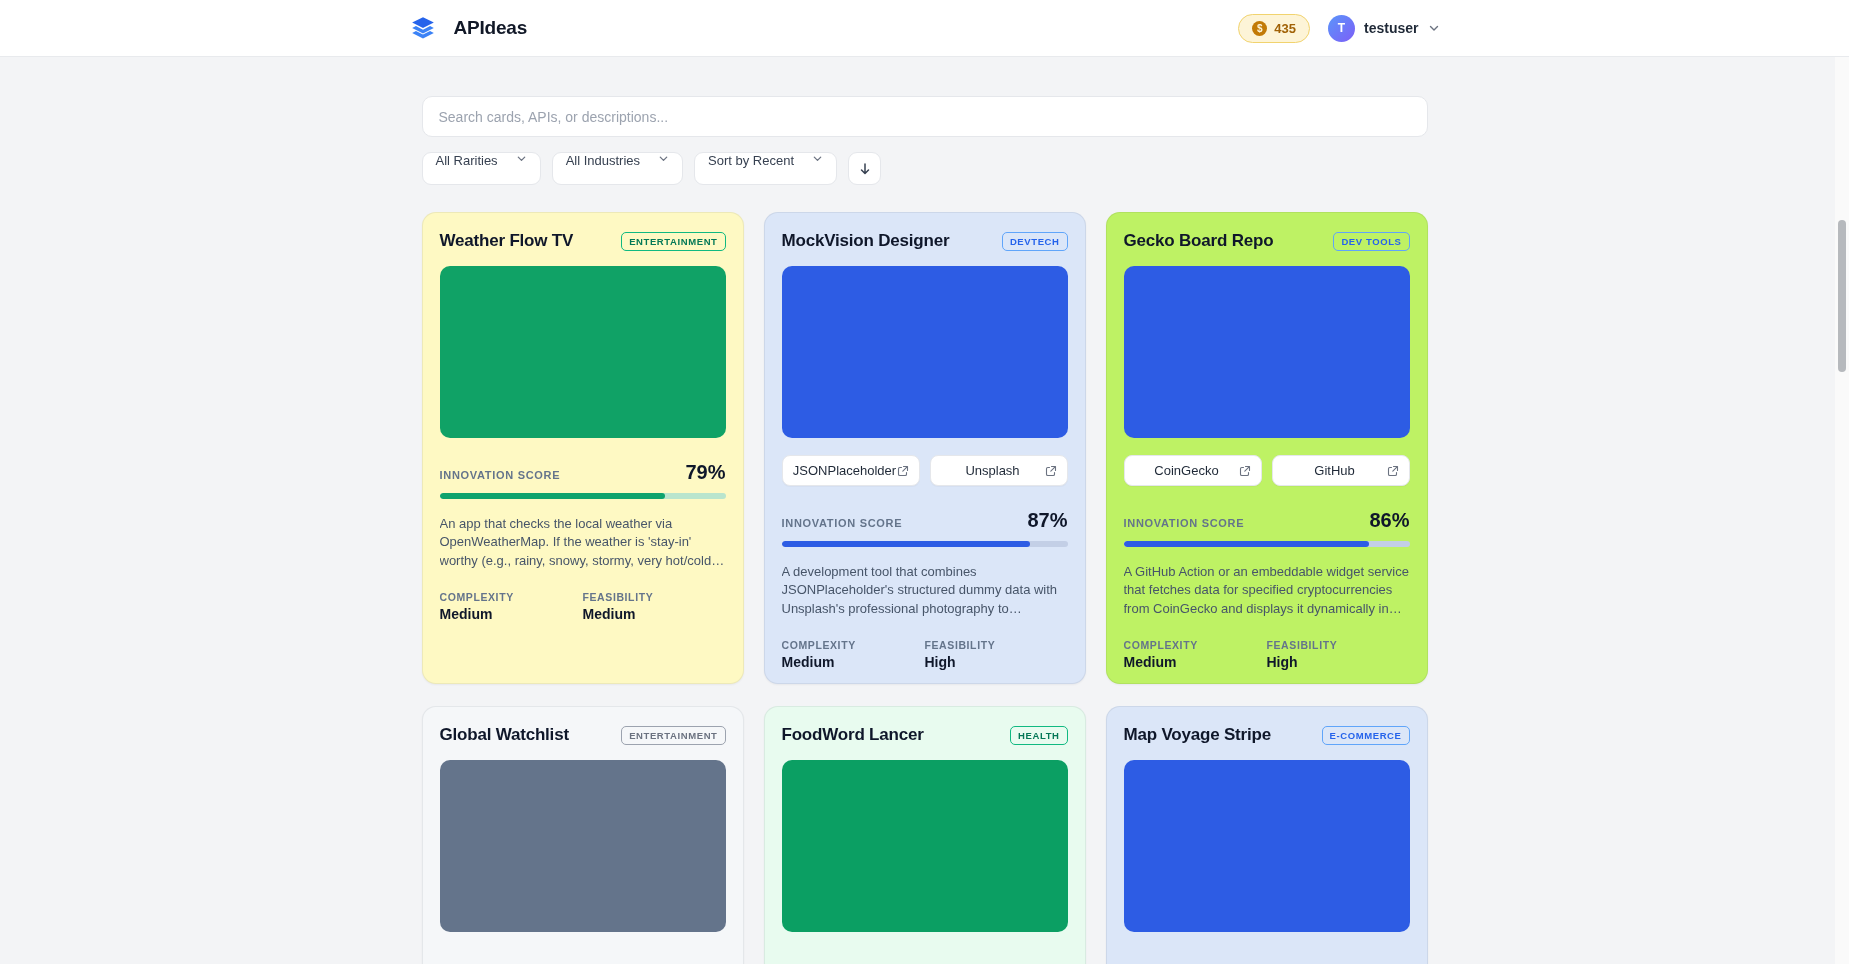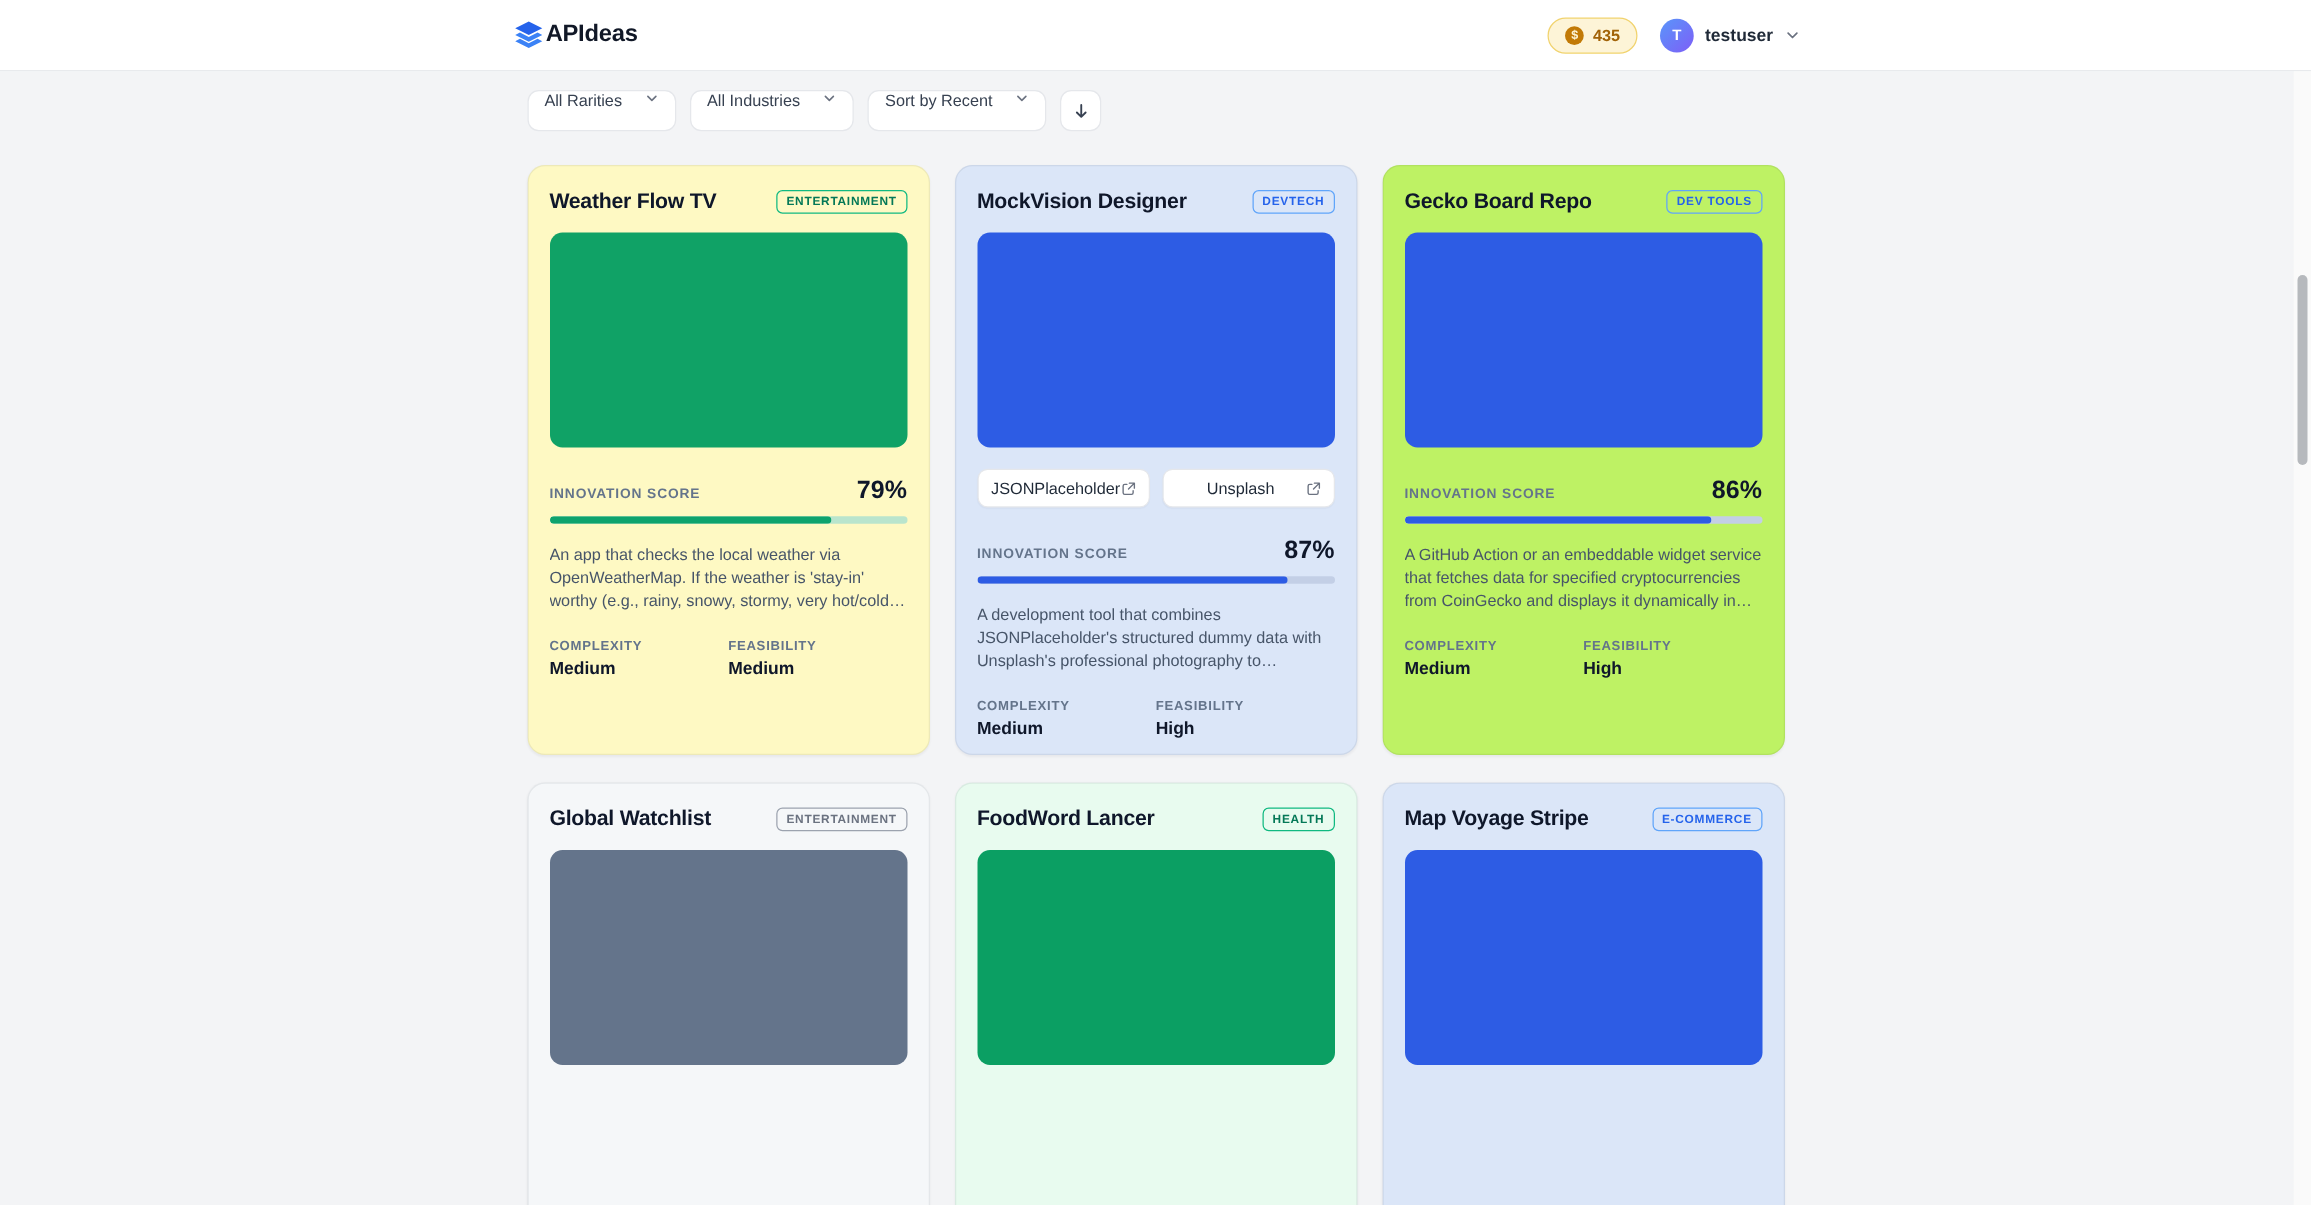--- a/index.html
+++ b/index.html
@@ -18,21 +18,21 @@
     display: flex;
     align-items: center;
   }
   .header-inner {
     width: 1030px;
     margin: 0 auto;
     display: flex;
     align-items: center;
     justify-content: space-between;
   }
-  .brand { display: flex; align-items: center; gap: 1px; }
+  .brand { display: flex; align-items: center; gap: 18px; }
   .brand-title { font-size: 19px; font-weight: 700; color: #111827; letter-spacing: -0.2px; }
   .header-right { display: flex; align-items: center; gap: 18px; }
   .coin-badge {
     display: flex; align-items: center; gap: 7px;
     background: #fdf4d7;
     border: 1px solid #f1d36e;
     border-radius: 15px;
     height: 29px;
     padding: 0 13px;
     font-size: 13px; font-weight: 700; color: #a16207;
@@ -194,20 +194,21 @@
               <path d="M2.5 4.5 L6 8 L9.5 4.5" stroke="#6b7280" stroke-width="1.4" stroke-linecap="round" stroke-linejoin="round"></path>
             </svg>
         </span>
       </div>
     </div>
   </div>
 </header>
 
 <main class="container">
 
+  <input class="search-input" type="text" placeholder="Search cards, APIs, or descriptions..." style="">
 
   <div class="filters">
     <button class="select-btn">
       <span>All Rarities</span>
       <svg width="11" height="11" viewBox="0 0 12 12" fill="none">
           <path d="M2.5 4.5 L6 8 L9.5 4.5" stroke="#6b7280" stroke-width="1.4" stroke-linecap="round" stroke-linejoin="round"></path>
         </svg>
     </button>
     <button class="select-btn">
       <span>All Industries</span>
@@ -295,20 +296,37 @@
         <div class="stat-value">High</div>
       </div>
     </div>
   </article>
       <article class="card" style="background: #bef264;">
     <div class="card-head">
       <h2 class="card-title">Gecko Board Repo</h2>
       <span class="badge" style="color: rgb(37, 99, 235); border-color: rgb(96, 165, 250);">DEV TOOLS</span>
     </div>
     <div class="card-image" style="background: rgb(45, 92, 228);"></div>
+    <div class="chips">
+
+    <span class="chip">
+        <span class="chip-label">CoinGecko</span>
+        <svg width="12" height="12" viewBox="0 0 12 12" fill="none">
+          <path d="M4.5 2.5 H2.8 C2.1 2.5 1.5 3.1 1.5 3.8 V9.2 C1.5 9.9 2.1 10.5 2.8 10.5 H8.2 C8.9 10.5 9.5 9.9 9.5 9.2 V7.5" stroke="#6b7280" stroke-width="1.1" stroke-linecap="round"></path>
+          <path d="M6.5 1.5 H10.5 V5.5 M10.3 1.7 L5.8 6.2" stroke="#6b7280" stroke-width="1.1" stroke-linecap="round" stroke-linejoin="round"></path>
+        </svg>
+      </span>
+          <span class="chip">
+        <span class="chip-label">GitHub</span>
+        <svg width="12" height="12" viewBox="0 0 12 12" fill="none">
+          <path d="M4.5 2.5 H2.8 C2.1 2.5 1.5 3.1 1.5 3.8 V9.2 C1.5 9.9 2.1 10.5 2.8 10.5 H8.2 C8.9 10.5 9.5 9.9 9.5 9.2 V7.5" stroke="#6b7280" stroke-width="1.1" stroke-linecap="round"></path>
+          <path d="M6.5 1.5 H10.5 V5.5 M10.3 1.7 L5.8 6.2" stroke="#6b7280" stroke-width="1.1" stroke-linecap="round" stroke-linejoin="round"></path>
+        </svg>
+      </span>
+        </div>
     <div class="score-row">
       <span class="score-label">INNOVATION SCORE</span>
       <span class="score-value">86%</span>
     </div>
     <div class="bar" style="background: rgb(195, 207, 230);">
       <div class="bar-fill" style="background: rgb(45, 92, 228); width: 86%;"></div>
     </div>
     <p class="desc">A GitHub Action or an embeddable widget service that fetches data for specified cryptocurrencies from CoinGecko and displays it dynamically in the...</p>
     <div class="stats">
       <div class="stat">

